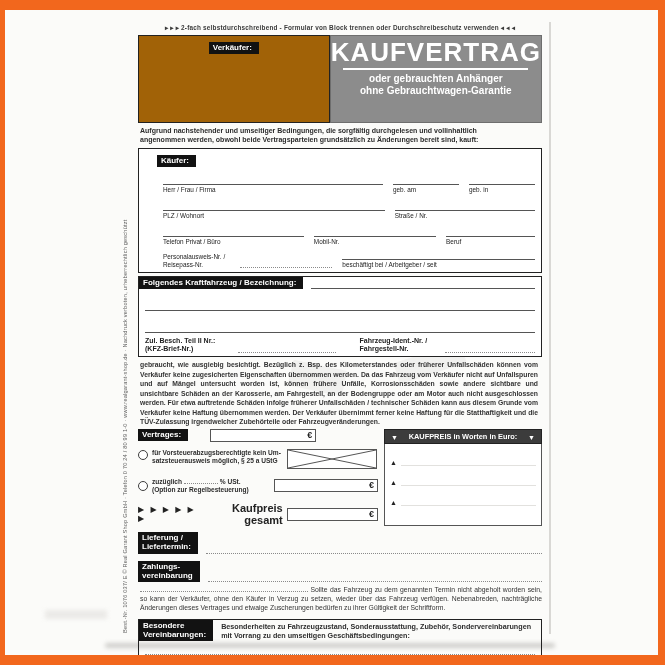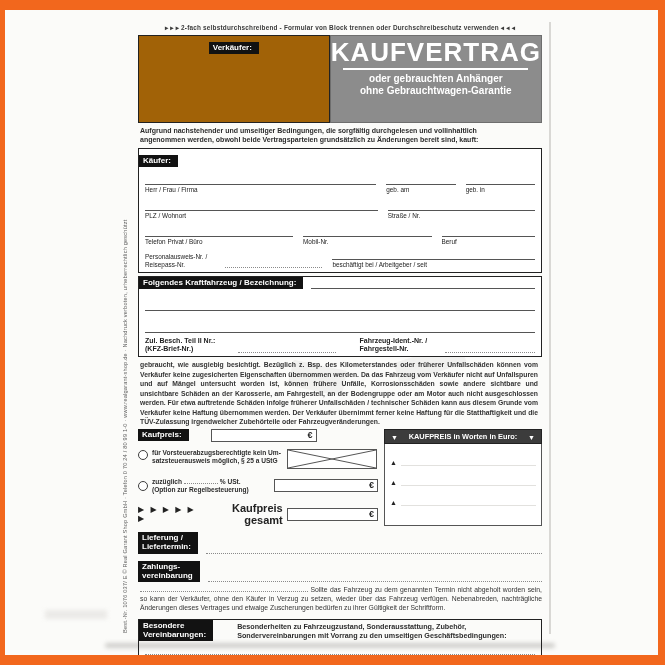--- a/index.html
+++ b/index.html
@@ -55,21 +55,21 @@
   }
   .title-main{font-size:26px;font-weight:bold;letter-spacing:1px;line-height:1.05;margin-top:3px;}
   .title-divider{width:88%;height:2px;background:#fff;margin:2px 0 3px 0;}
   .title-sub{font-size:10px;font-weight:bold;line-height:1.22;}
 
   .intro{font-size:7px;font-weight:bold;line-height:1.25;margin:4px 0 3px 2px;width:350px;color:#2d2d2d;}
 
   
   .sect{border:1.5px solid #222;background:#fff;box-sizing:border-box;position:relative;}
 
-  .buyer{padding:0 6px 4px 6px;margin-bottom:2px;}
+  .buyer{padding:0 6px 4px 24px;margin-bottom:2px;}
   .buyer .chip{margin-left:-6px;}
   .frow{display:flex;gap:10px;margin-top:9px;}
   .fcell{display:flex;flex-direction:column;justify-content:flex-end;}
   .wline{border-bottom:1px solid #555;height:8px;}
   .dline{border-bottom:1px dotted #8a8a8a;height:8px;}
   .flabel{font-size:6.4px;color:#222;margin-top:1px;line-height:1.1;}
   .flabel2{font-size:6.4px;color:#222;line-height:1.15;}
 
   .vehicle{padding:0 6px 3px 6px;margin-top:3px;}
   .vehicle .chip{margin-left:-6px;}
@@ -105,21 +105,21 @@
   .tri{font-size:7px;color:#222;line-height:1;}
   .faintline{flex:1;border-bottom:1px solid #e2e1de;height:4px;}
 
   .labelline-row{display:flex;align-items:flex-end;margin-top:5px;}
   .labelline-row .dline{flex:1;margin-left:8px;}
   .chip.two{padding:1px 7px 2px 4px;}
 
   .delivery-para{font-size:6.8px;line-height:1.35;color:#333;margin:2px 0 0 2px;text-align:justify;}
 
   .special{margin-top:6px;padding:0 6px 4px 6px;border:1.5px solid #222;}
-  .special-head{display:flex;gap:24px;}
+  .special-head{display:flex;gap:8px;}
   .special-head .chip{margin-left:-6px;flex:none;}
   .special-text{font-size:7.2px;font-weight:bold;line-height:1.3;margin-top:2px;color:#2d2d2d;}
 </style>
 </head>
 <body>
 
 <div class="frame top"></div>
 <div class="frame bottom"></div>
 <div class="frame left"></div>
 <div class="frame right"></div>
@@ -226,21 +226,21 @@
       </div>
       <div class="dline" style="width:24%;"></div>
     </div>
   </div>
 
   <div class="cond">gebraucht, wie ausgiebig besichtigt. Bezüglich z. Bsp. des Kilometerstandes oder früherer Unfallschäden können vom Verkäufer keine zugesicherten Eigenschaften übernommen werden. Da das Fahrzeug vom Verkäufer nicht auf Unfallspuren und auf Mängel untersucht worden ist, können frühere Unfälle, Korrosionsschäden sowie andere sichtbare und unsichtbare Schäden an der Karosserie, am Fahrgestell, an der Bodengruppe oder am Motor auch nicht ausgeschlossen werden. Für etwa auftretende Schäden infolge früherer Unfallschäden / technischer Schäden kann aus diesem Grunde vom Verkäufer keine Haftung übernommen werden. Der Verkäufer übernimmt ferner keine Haftung für die Statthaftigkeit und die TÜV-Zulassung irgendwelcher Zubehörteile oder Fahrzeugveränderungen.</div>
 
   <div class="price-row">
     <div class="price-left">
       <div class="price-head">
-        <span class="chip">Kaufpreis:</span>
+        <span class="chip">Vertrages:</span>
         <div class="eurobox" style="width:106px;margin-left:22px;">
           <span>€</span>
         </div>
       </div>
       <div class="opt">
         <div class="radio"></div>
         <div class="opt-text">
           <div>für Vorsteuerabzugsberechtigte kein Um-</div>
           <div>satzsteuerausweis möglich, § 25 a UStG</div>
         </div>

